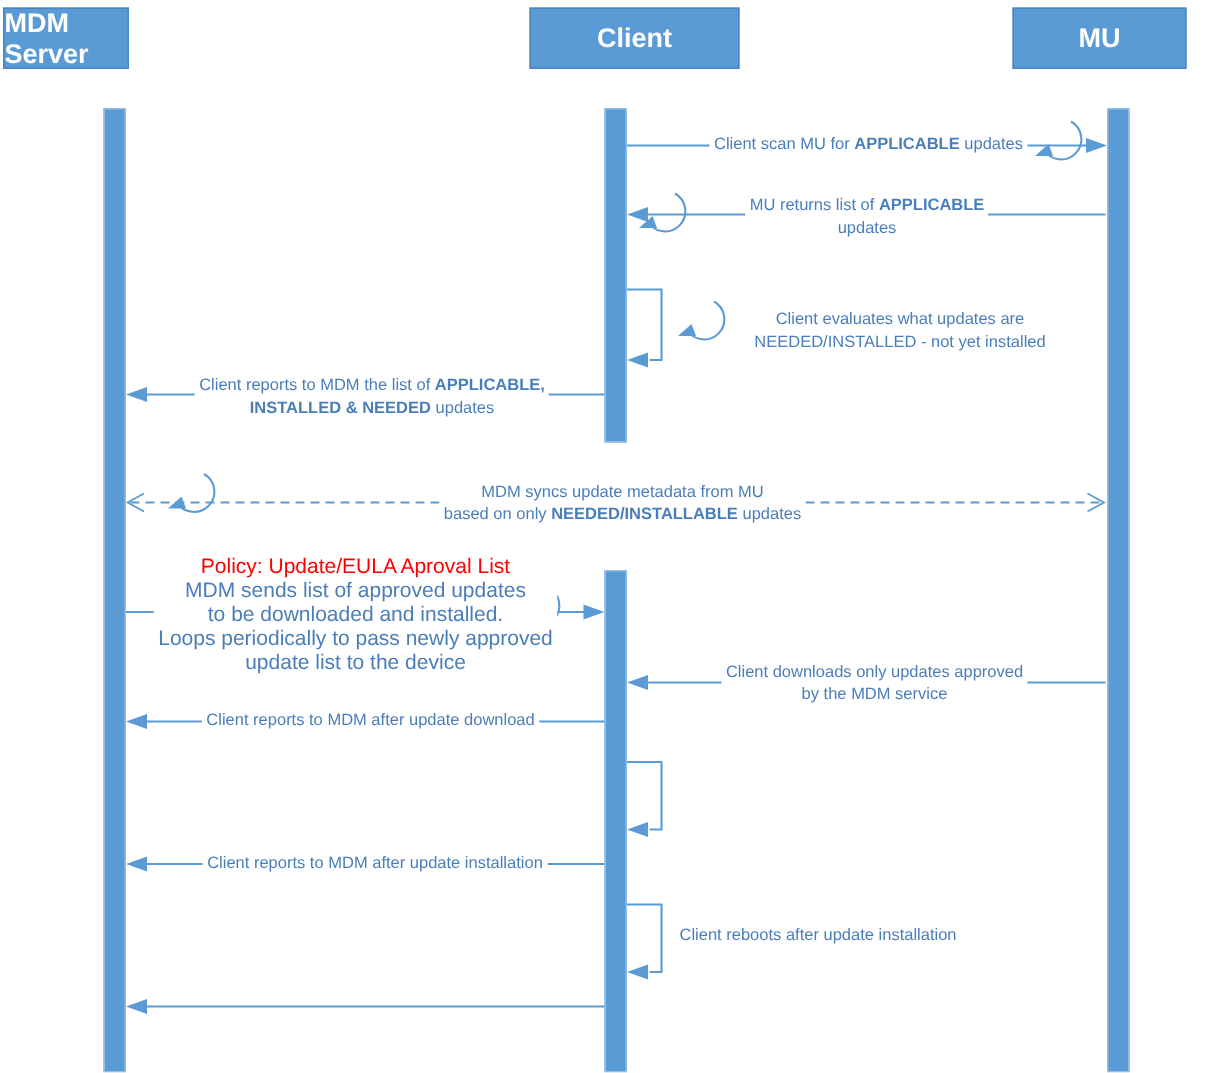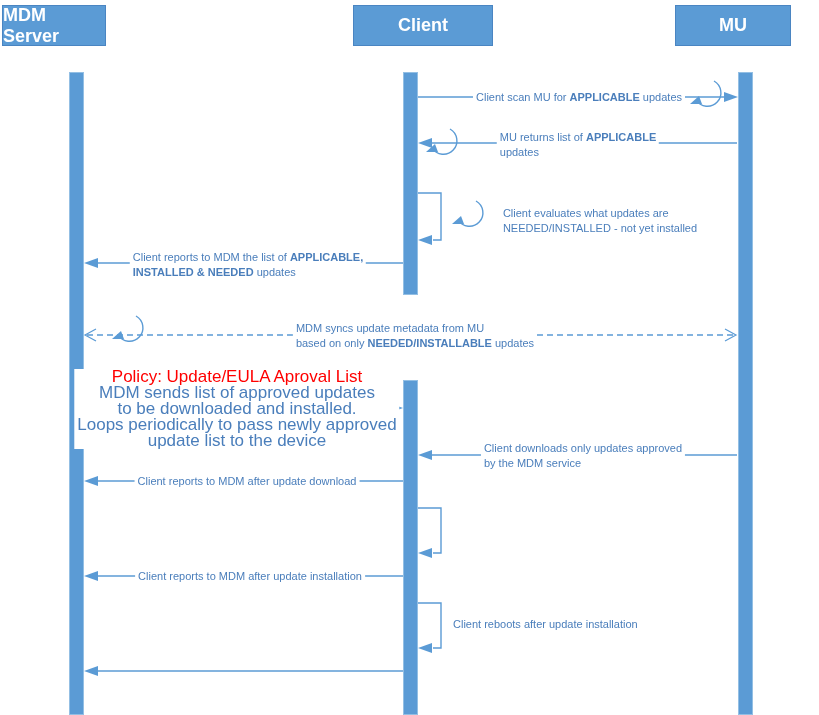--- a/index.html
+++ b/index.html
@@ -17,38 +17,38 @@
     position:absolute; width:15px; box-sizing:border-box;
     background:#5B9BD5; border:1px solid #93BFE4;
   }
   svg.overlay { position:absolute; left:0; top:0; z-index:1; }
   svg.overlay line, svg.overlay path { stroke:#5B9BD5; stroke-width:1.4; fill:none; }
   svg.overlay path.dash { stroke-dasharray:6 4; }
   svg.overlay path.chev { stroke-width:1.2; }
   svg.overlay polygon { fill:#5B9BD5; stroke:none; }
   .lbl {
     position:absolute; z-index:2; background:#fff; color:#4A7EBB;
-    font-size:11px; line-height:15px; white-space:nowrap; text-align:left;
+    font-size:11px; line-height:15px; white-space:nowrap; text-align:center;
     padding:0 3px; transform:translate(-50%,-50%);
   }
   .lbl.leftalign { transform:translate(0,-50%); text-align:left; }
   .lbl b { font-weight:bold; }
   .policy-block {
     position:absolute; z-index:2; background:#fff; color:#4A7EBB;
-    font-size:17px; line-height:16px; white-space:nowrap; text-align:center;
+    font-size:14px; line-height:16px; white-space:nowrap; text-align:center;
     padding:0 3px; transform:translateX(-50%);
   }
   .policy-block .red { color:#FF0000; }
 </style>
 </head>
 <body>
 
 <div class="stage">
 
-  <div class="actor" style="left:2px; width:104px;justify-content:flex-end;">
+  <div class="actor" style="left:2px; width:84px;justify-content:flex-end;">
     <span>MDM Server</span>
   </div>
   <div class="actor" style="left:340px; width:140px;margin-left:13px;">
     <span>Client</span>
   </div>
   <div class="actor" style="left:675px; width:116px;">
     <span>MU</span>
   </div>
 
   <div class="lifeline" style="left:69px; top:72px; height:643px;"></div>

